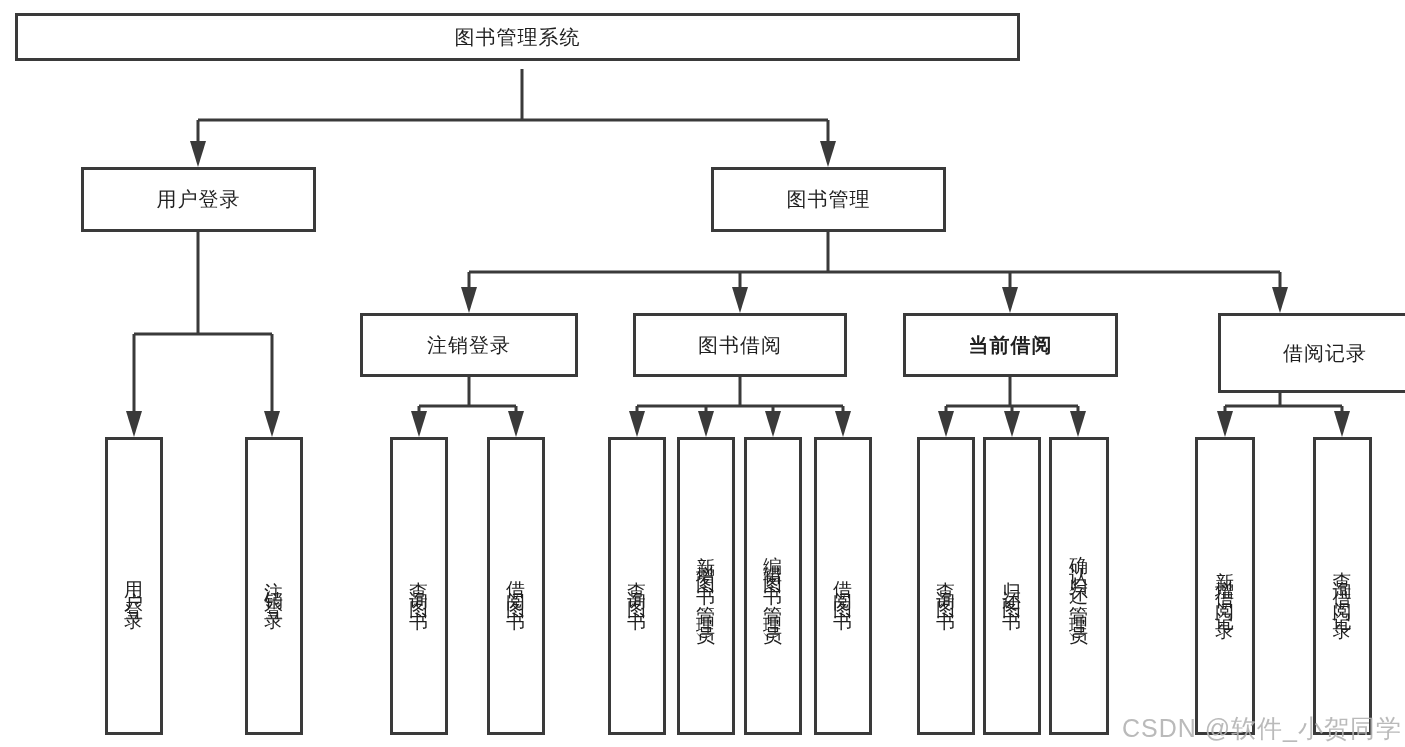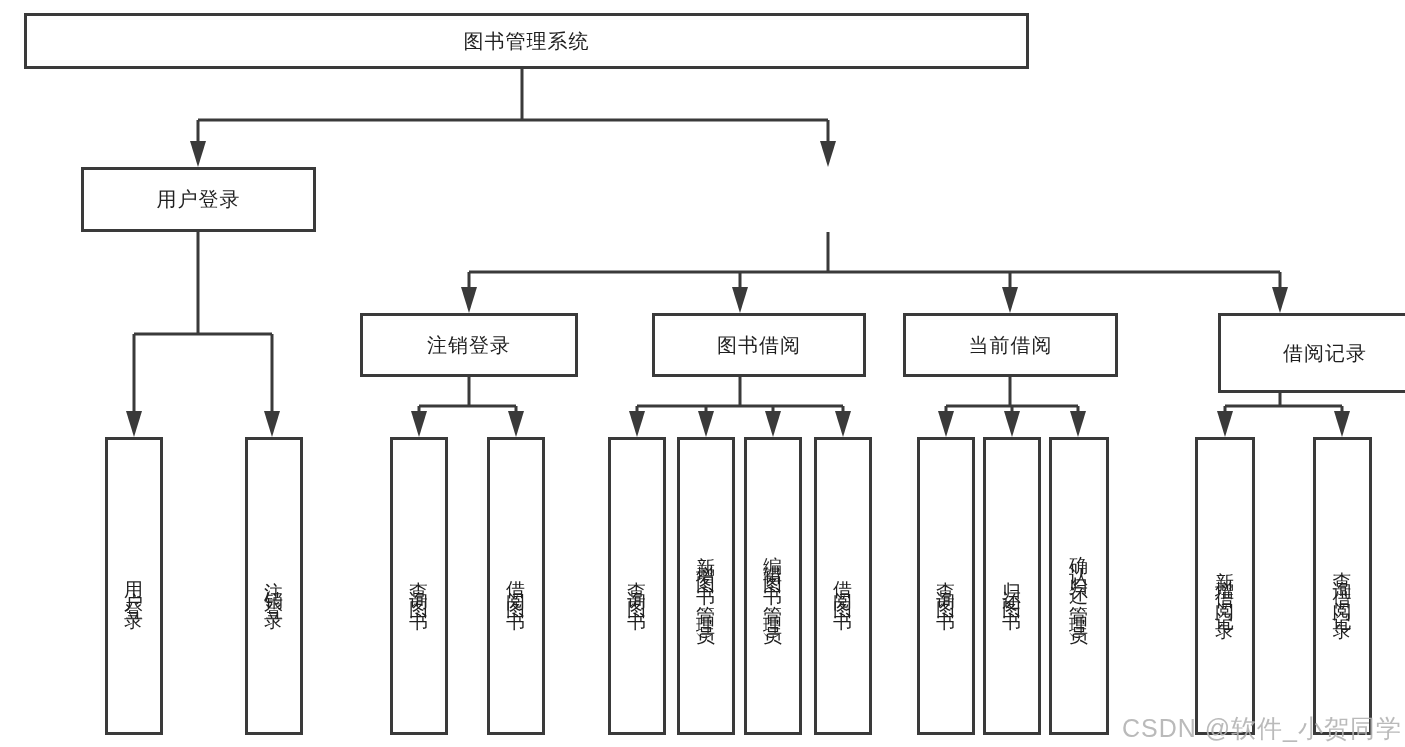--- a/index.html
+++ b/index.html
@@ -91,27 +91,28 @@
       <polygon points="765,411 781,411 773,437"></polygon>
       <polygon points="835,411 851,411 843,437"></polygon>
       <polygon points="938,411 954,411 946,437"></polygon>
       <polygon points="1004,411 1020,411 1012,437"></polygon>
       <polygon points="1070,411 1086,411 1078,437"></polygon>
       <polygon points="1217,411 1233,411 1225,437"></polygon>
       <polygon points="1334,411 1350,411 1342,437"></polygon>
     </g>
   </svg>
 
-  <div class="node hbox" style="left:24px; top:13px; width:1005px; height:56px;">图书管理系统</div>
+  <div class="node hbox" style="left:15px; top:13px; width:1005px; height:48px;">图书管理系统</div>
 
   <div class="node hbox" style="left:81px; top:167px; width:235px; height:65px;">用户登录</div>
+  <div class="node hbox" style="left:711px; top:167px; width:235px; height:65px;">图书管理</div>
 
   <div class="node hbox" style="left:360px; top:313px; width:218px; height:64px;">注销登录</div>
-  <div class="node hbox" style="left:652px; top:313px; width:214px; height:64px;">图书借阅</div>
-  <div class="node hbox" style="left:903px; top:313px; width:215px; height:64px;">当前借阅</div>
+  <div class="node hbox" style="left:633px; top:313px; width:214px; height:64px;">图书借阅</div>
+  <div class="node hbox" style="left:903px; top:313px; width:215px; height:64px;font-weight:bold;">当前借阅</div>
   <div class="node hbox" style="left:1218px; top:313px; width:214px; height:80px;">借阅记录</div>
 
   <div class="node vbox" style="left:105px;">用户登录</div>
   <div class="node vbox" style="left:245px;">注销登录</div>
 
   <div class="node vbox" style="left:390px;">查询图书</div>
   <div class="node vbox" style="left:487px;">借阅图书</div>
 
   <div class="node vbox" style="left:608px;">查询图书</div>
   <div class="node vbox" style="left:677px;">新增图书（管理员）</div>

